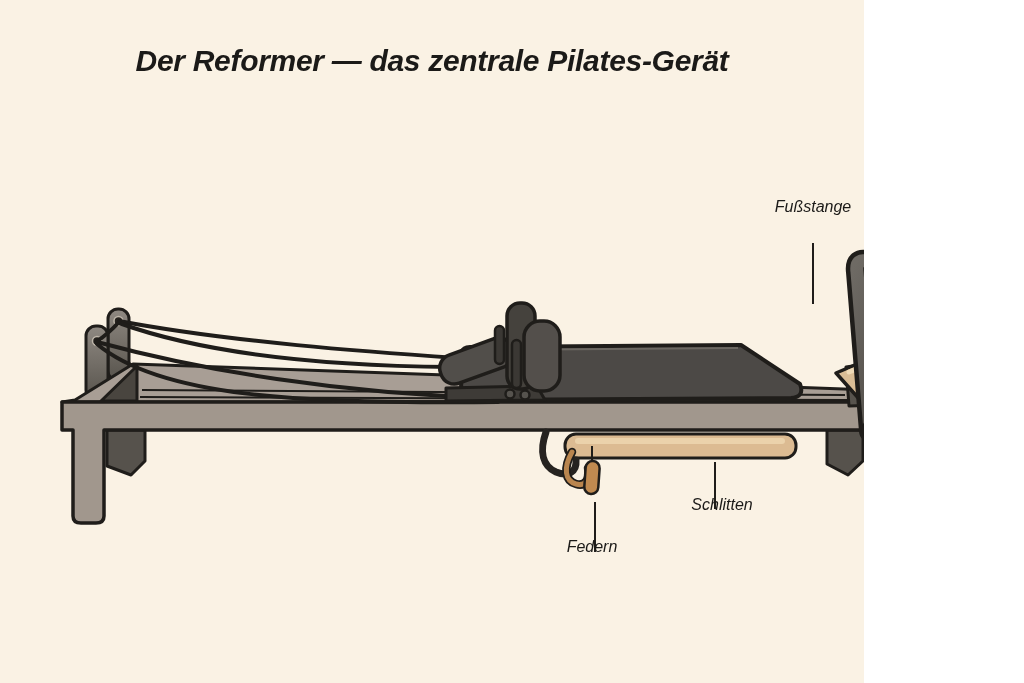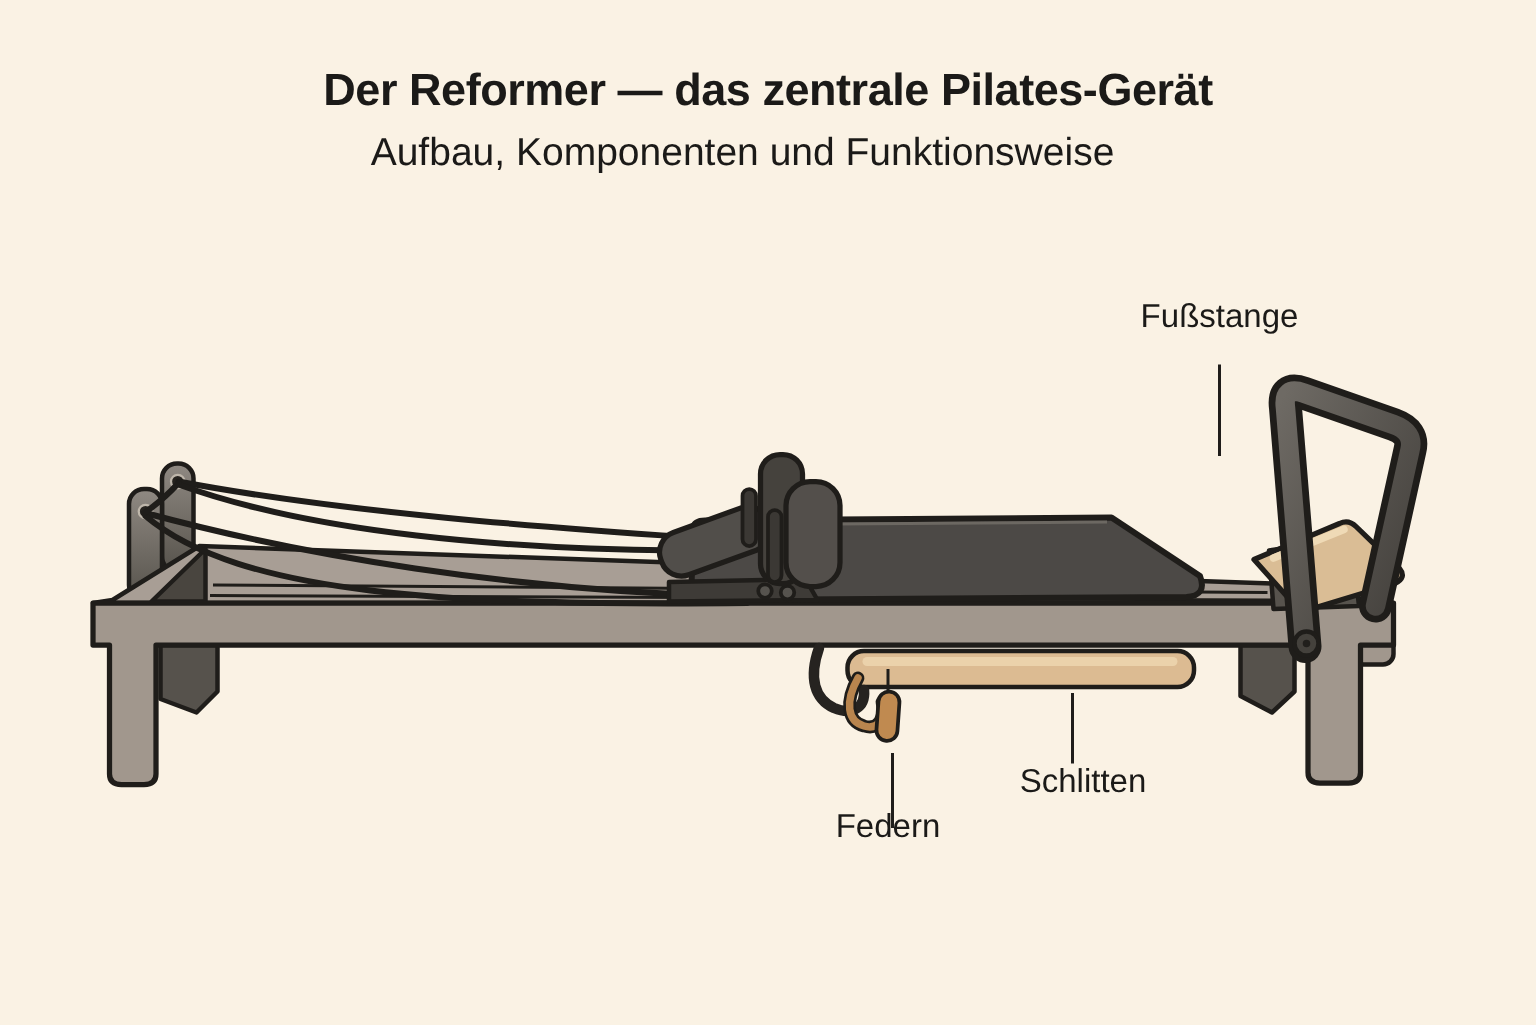--- a/index.html
+++ b/index.html
@@ -1,54 +1,54 @@
 <!DOCTYPE html>
 <html><head>
 <meta charset="utf-8">
 <style>
   html,body{margin:0;padding:0;}
   #stage{
     position:relative;
-    width:1024px;height:683px;
+    width:864px;height:683px;
     background:#FAF2E4;
     overflow:hidden;
     font-family:"Liberation Sans", sans-serif;
     color:#1B1A18;
+    font-style:italic;
   }
   .title{
     position:absolute;top:44px;left:50%;transform:translateX(-50%);
     font-size:30px;font-weight:700;letter-spacing:-0.3px;white-space:nowrap;
   }
   .subtitle{
     position:absolute;top:86px;left:50%;transform:translateX(-50%);
     margin-left:-17px;
     font-size:26px;font-weight:400;white-space:nowrap;
   }
   .part-label{
     position:absolute;transform:translateX(-50%);
-    font-size:22px;font-weight:400;white-space:nowrap;
+    font-size:16px;font-weight:400;white-space:nowrap;
   }
   .label-fussstange{left:813px;top:198px;}
-  .label-schlitten{left:722px;top:508px;}
+  .label-schlitten{left:722px;top:496px;}
   .label-federn{left:592px;top:538px;}
   .leader{
     position:absolute;width:2px;background:#1F1D1A;
   }
   .leader-fussstange{left:812px;top:243px;height:61px;}
   .leader-schlitten{left:714px;top:462px;height:47px;}
   .leader-federn{left:594px;top:502px;height:50px;}
   svg{position:absolute;left:0;top:0;}
 </style>
 </head>
 <body>
 
 <div id="stage">
 
   <div class="title">Der Reformer — das zentrale Pilates-Gerät</div>
-  <div class="subtitle">Aufbau, Komponenten und Funktionsweise</div>
 
   <svg width="1024" height="683" viewBox="0 0 1024 683">
     <defs>
       <linearGradient id="postGrad" x1="0" y1="0" x2="0" y2="1">
         <stop offset="0" stop-color="#8F8982"></stop>
         <stop offset="1" stop-color="#57534C"></stop>
       </linearGradient>
       <linearGradient id="barGrad" x1="0" y1="0" x2="1" y2="1">
         <stop offset="0" stop-color="#6E6A64"></stop>
         <stop offset="1" stop-color="#403D39"></stop>

